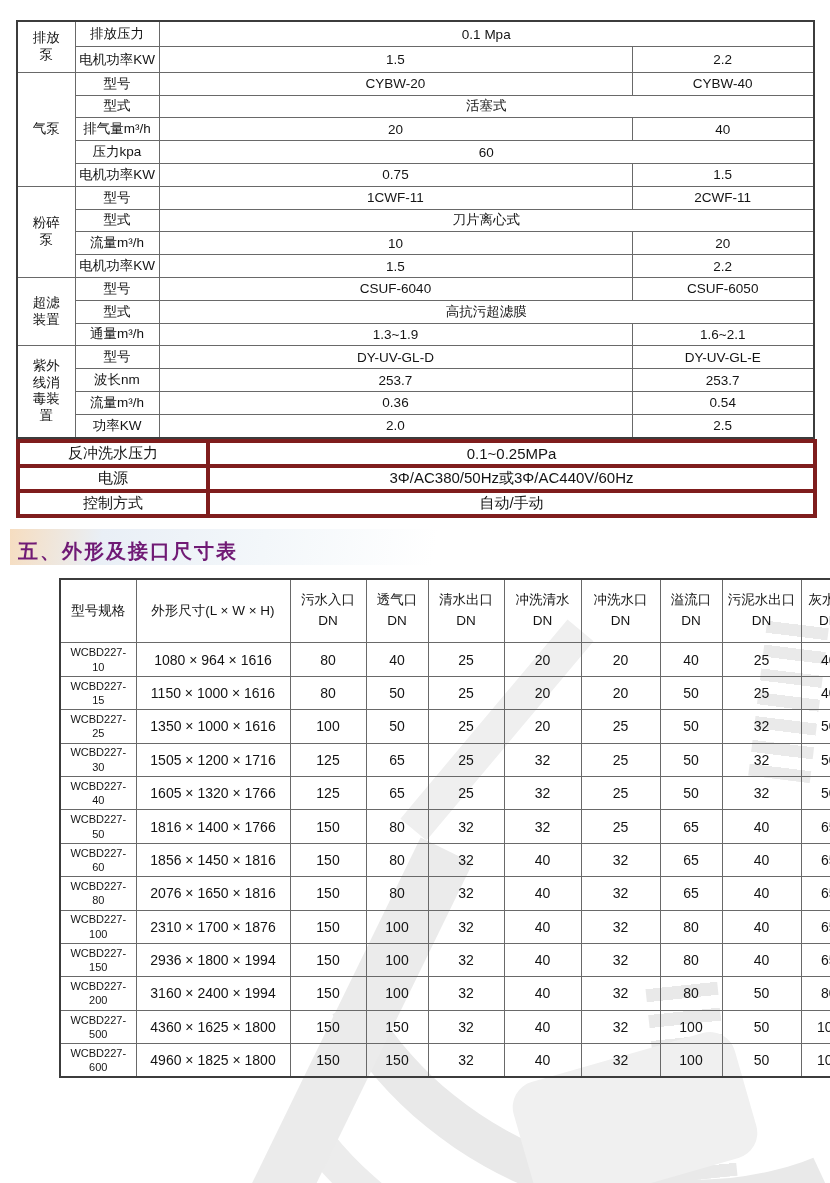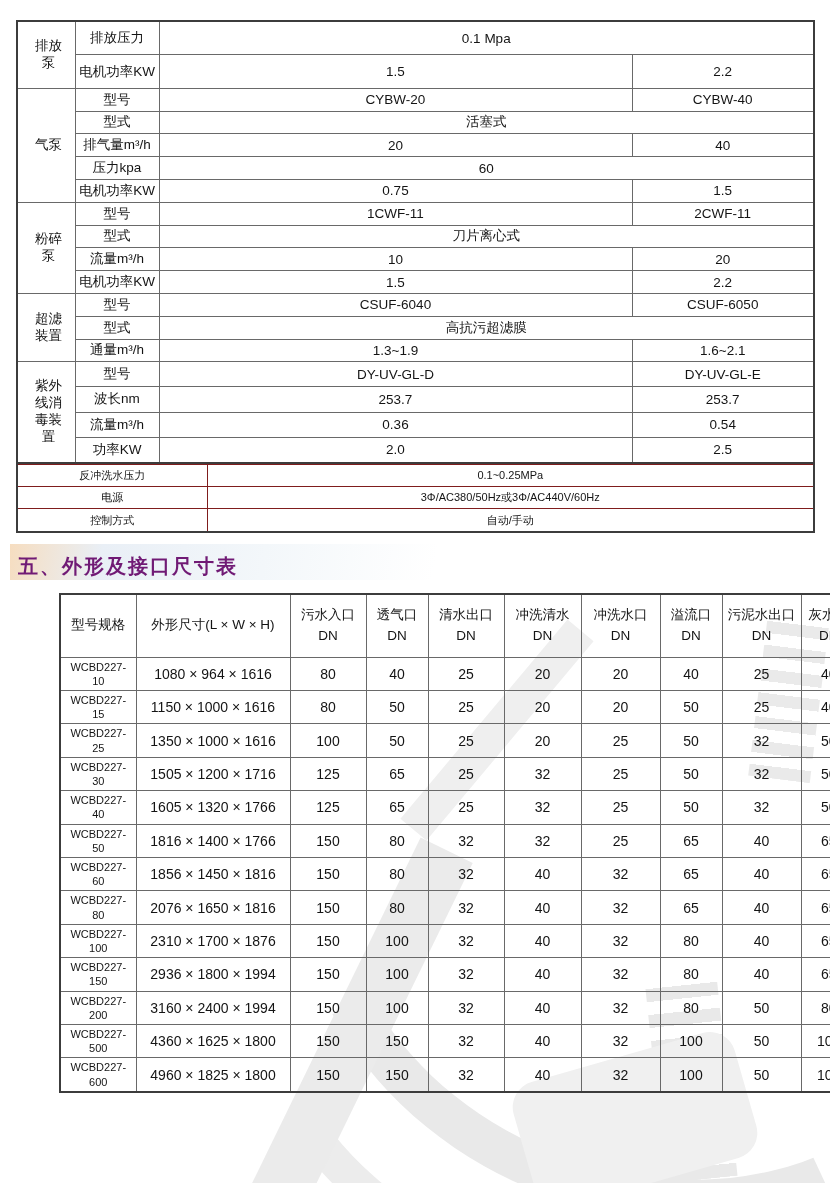--- a/index.html
+++ b/index.html
@@ -21,28 +21,28 @@
   
   #content{position:relative;z-index:1;padding:20px 16px 0 16px;}
   table{border-collapse:collapse;table-layout:fixed;width:797px;background:transparent;}
 
   
   table.spec{border:2px solid #3c3c3c;}
   table.spec td{
     border:1px solid #696969;text-align:center;vertical-align:middle;
     font-size:13.5px;height:21.8px;padding:0 2px;white-space:nowrap;overflow:hidden;
   }
-  table.spec td.cat{white-space:normal;line-height:1.25;padding:16px;}
+  table.spec td.cat{white-space:normal;line-height:1.25;padding:8px;}
   table.spec td.cat .cat-inner{display:inline-block;width:2.15em;text-align:center;}
 
   
   table.spec-foot{border:2px solid #3c3c3c;border-top:none;}
   table.spec-foot td{
-    border:1px solid #7f1d1d;text-align:center;vertical-align:middle;
-    font-size:11px;height:21.3px;padding:0 0;white-space:nowrap;overflow:hidden;
+    border:4px solid #7f1d1d;text-align:center;vertical-align:middle;
+    font-size:15px;height:21.3px;padding:0 0;white-space:nowrap;overflow:hidden;
   }
 
   
   .title-wrap{position:relative;margin-top:13px;height:38px;}
   .title-band{position:absolute;left:-6px;top:-2px;width:460px;height:36px;
     background:linear-gradient(100deg,#f6ddc0 0%,#e9eff6 20%,#f3f7fa 55%,rgba(255,255,255,0) 92%);}
   .title-text{position:relative;font-size:20px;font-weight:bold;color:#701a75;letter-spacing:2px;padding:7px 0 0 2px;}
 
   
   table.dim{border:2px solid #3c3c3c;margin-top:9px;margin-left:43px;}

